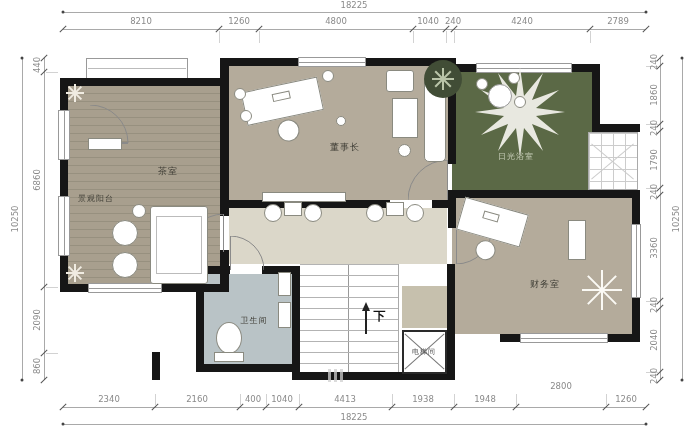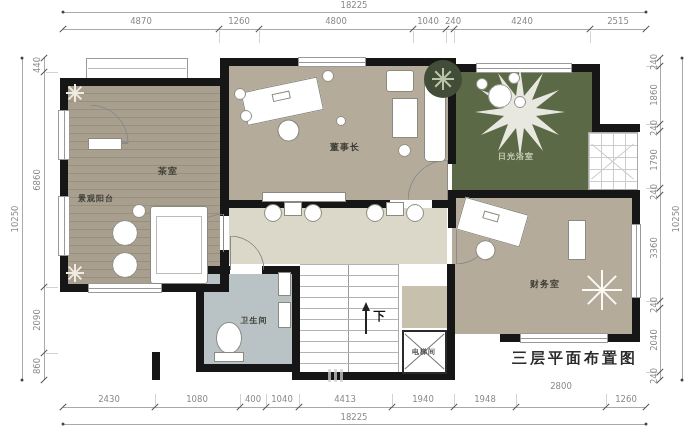--- a/index.html
+++ b/index.html
@@ -3,21 +3,21 @@
 <meta charset="utf-8">
 <style>
   html,body{margin:0;padding:0;background:#fff;}
   #plan{position:relative;width:700px;height:444px;background:#fff;overflow:hidden;
         font-family:"DejaVu Sans","Liberation Sans",sans-serif;}
   .floor{position:absolute;}
   .wall{position:absolute;background:#161616;}
   .furn{position:absolute;background:#fff;border:1px solid #8a8a80;box-sizing:border-box;}
   .circ{border-radius:50%;}
   .rlabel{position:absolute;font-size:9px;color:#3e3d35;letter-spacing:1px;white-space:nowrap;
-          transform:translate(-50%,-50%);z-index:6;font-weight:bold;}
+          transform:translate(-50%,-50%);z-index:6;}
   .dline{position:absolute;background:#a9a9a9;z-index:2;}
   .ext{position:absolute;background:#d2d2d2;z-index:1;}
   .tick{position:absolute;width:9px;height:1px;background:#555;transform:translate(-50%,-50%) rotate(-45deg);z-index:3;}
   .dot{position:absolute;width:3px;height:3px;background:#444;border-radius:50%;transform:translate(-50%,-50%);z-index:3;}
   .dimtext{position:absolute;font-size:8.5px;color:#8a8a8a;white-space:nowrap;
            transform:translate(-50%,-50%);z-index:3;}
   .dimtext.v{transform:translate(-50%,-50%) rotate(-90deg);}
   .winH{position:absolute;background:#fff;border:1px solid #999;box-sizing:border-box;z-index:4;}
   .winH::after{content:"";position:absolute;left:0;right:0;top:50%;height:1px;background:#999;}
   .winV{position:absolute;background:#fff;border:1px solid #999;box-sizing:border-box;z-index:4;}
@@ -205,21 +205,20 @@
     </div>
   </div>
 
   <div class="rlabel" style="left:168px;top:171px;">茶室</div>
   <div class="rlabel" style="left:96px;top:198px;font-size:8px;">景观阳台</div>
   <div class="rlabel" style="left:345px;top:147px;">董事长</div>
   <div class="rlabel" style="left:516px;top:156px;font-size:8px;color:#c9cfba;">日光浴室</div>
   <div class="rlabel" style="left:545px;top:284px;">财务室</div>
   <div class="rlabel" style="left:254px;top:320px;font-size:8px;">卫生间</div>
   <div class="rlabel" style="left:424px;top:352px;font-size:7px;color:#555;">电梯间</div>
-  <div id="title">三层平面布置图</div>
   <div id="watermark"><span></span><span></span><span></span></div>
 
   <div class="dline" style="left:63px;top:12px;width:583px;height:1px;"></div>
   <div class="dot" style="left:63px;top:12px;"></div>
   <div class="dot" style="left:646px;top:12px;"></div>
   <div class="dimtext" style="left:354px;top:5px;">18225</div>
   <div class="dline" style="left:63px;top:29px;width:583px;height:1px;"></div>
   <div class="tick" style="left:63px;top:29px;"></div>
   <div class="tick" style="left:219px;top:29px;"></div>
   <div class="tick" style="left:259px;top:29px;"></div>
@@ -227,53 +226,53 @@
   <div class="tick" style="left:446px;top:29px;"></div>
   <div class="tick" style="left:454px;top:29px;"></div>
   <div class="tick" style="left:590px;top:29px;"></div>
   <div class="tick" style="left:646px;top:29px;"></div>
   <div class="ext" style="left:219px;top:31px;width:1px;height:12px;"></div>
   <div class="ext" style="left:259px;top:31px;width:1px;height:12px;"></div>
   <div class="ext" style="left:413px;top:31px;width:1px;height:12px;"></div>
   <div class="ext" style="left:446px;top:31px;width:1px;height:12px;"></div>
   <div class="ext" style="left:454px;top:31px;width:1px;height:12px;"></div>
   <div class="ext" style="left:590px;top:31px;width:1px;height:12px;"></div>
-  <div class="dimtext" style="left:141px;top:21px;">4870</div>
+  <div class="dimtext" style="left:141px;top:21px;">8210</div>
   <div class="dimtext" style="left:239px;top:21px;">1260</div>
   <div class="dimtext" style="left:336px;top:21px;text-align:right;">4800</div>
   <div class="dimtext" style="left:428px;top:21px;">1040</div>
   <div class="dimtext" style="left:453px;top:21px;">240</div>
   <div class="dimtext" style="left:522px;top:21px;">4240</div>
-  <div class="dimtext" style="left:618px;top:21px;">2515</div>
+  <div class="dimtext" style="left:618px;top:21px;">2789</div>
 
   <div class="dline" style="left:63px;top:407px;width:583px;height:1px;"></div>
   <div class="tick" style="left:63px;top:407px;"></div>
   <div class="tick" style="left:155px;top:407px;"></div>
   <div class="tick" style="left:240px;top:407px;"></div>
   <div class="tick" style="left:266px;top:407px;"></div>
   <div class="tick" style="left:299px;top:407px;"></div>
   <div class="tick" style="left:392px;top:407px;"></div>
   <div class="tick" style="left:454px;top:407px;"></div>
   <div class="tick" style="left:516px;top:407px;"></div>
   <div class="tick" style="left:606px;top:407px;"></div>
   <div class="tick" style="left:646px;top:407px;"></div>
   <div class="ext" style="left:155px;top:394px;width:1px;height:11px;"></div>
   <div class="ext" style="left:240px;top:394px;width:1px;height:11px;"></div>
   <div class="ext" style="left:266px;top:394px;width:1px;height:11px;"></div>
   <div class="ext" style="left:299px;top:394px;width:1px;height:11px;"></div>
   <div class="ext" style="left:392px;top:394px;width:1px;height:11px;"></div>
   <div class="ext" style="left:454px;top:394px;width:1px;height:11px;"></div>
   <div class="ext" style="left:516px;top:394px;width:1px;height:11px;"></div>
   <div class="ext" style="left:606px;top:394px;width:1px;height:11px;"></div>
-  <div class="dimtext" style="left:109px;top:399px;">2430</div>
-  <div class="dimtext" style="left:197px;top:399px;">1080</div>
+  <div class="dimtext" style="left:109px;top:399px;">2340</div>
+  <div class="dimtext" style="left:197px;top:399px;">2160</div>
   <div class="dimtext" style="left:253px;top:399px;">400</div>
   <div class="dimtext" style="left:282px;top:399px;">1040</div>
   <div class="dimtext" style="left:345px;top:399px;">4413</div>
-  <div class="dimtext" style="left:423px;top:399px;">1940</div>
+  <div class="dimtext" style="left:423px;top:399px;">1938</div>
   <div class="dimtext" style="left:485px;top:399px;">1948</div>
   <div class="dimtext" style="left:561px;top:386px;">2800</div>
   <div class="dimtext" style="left:626px;top:399px;">1260</div>
   <div class="dline" style="left:63px;top:424px;width:583px;height:1px;"></div>
   <div class="dot" style="left:63px;top:424px;"></div>
   <div class="dot" style="left:646px;top:424px;"></div>
   <div class="dimtext" style="left:354px;top:417px;">18225</div>
 
   <div class="dline" style="left:22px;top:58px;width:1px;height:322px;"></div>
   <div class="dot" style="left:22px;top:58px;"></div>

